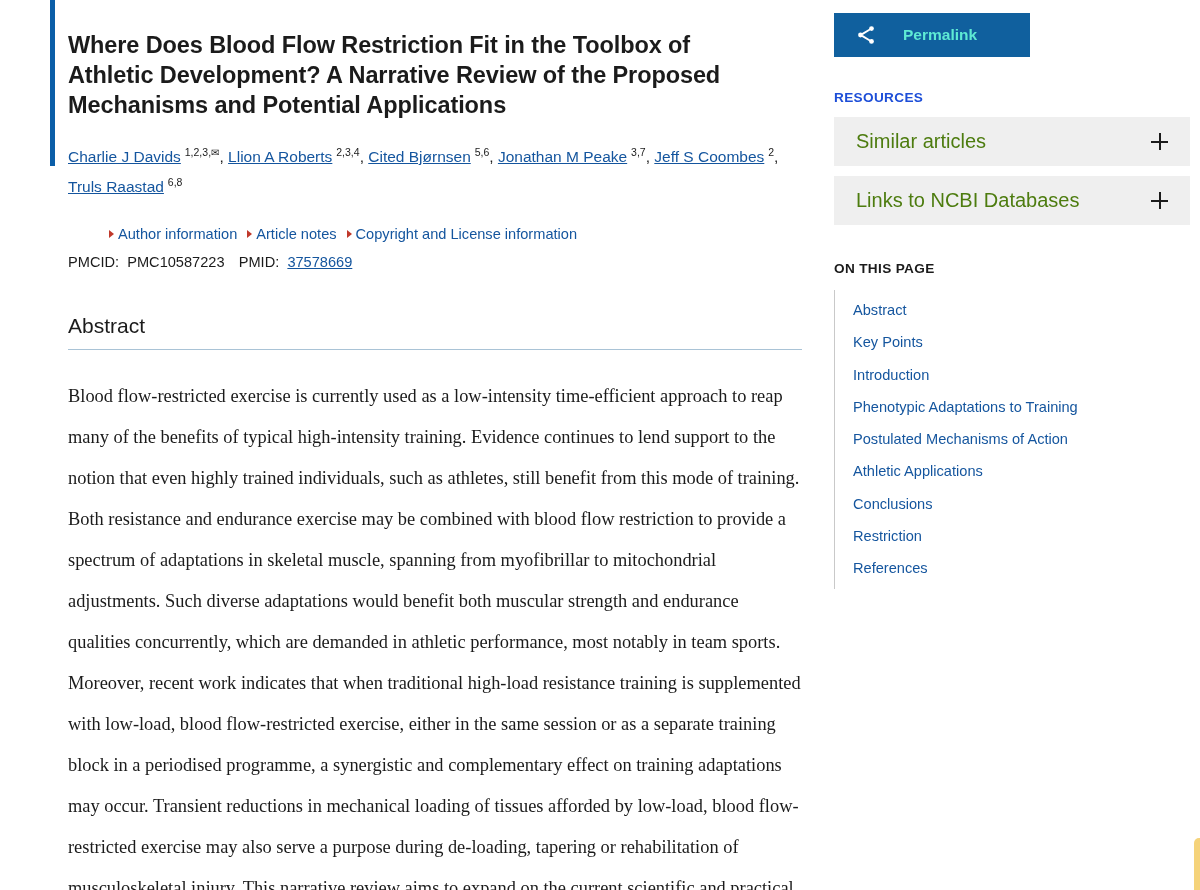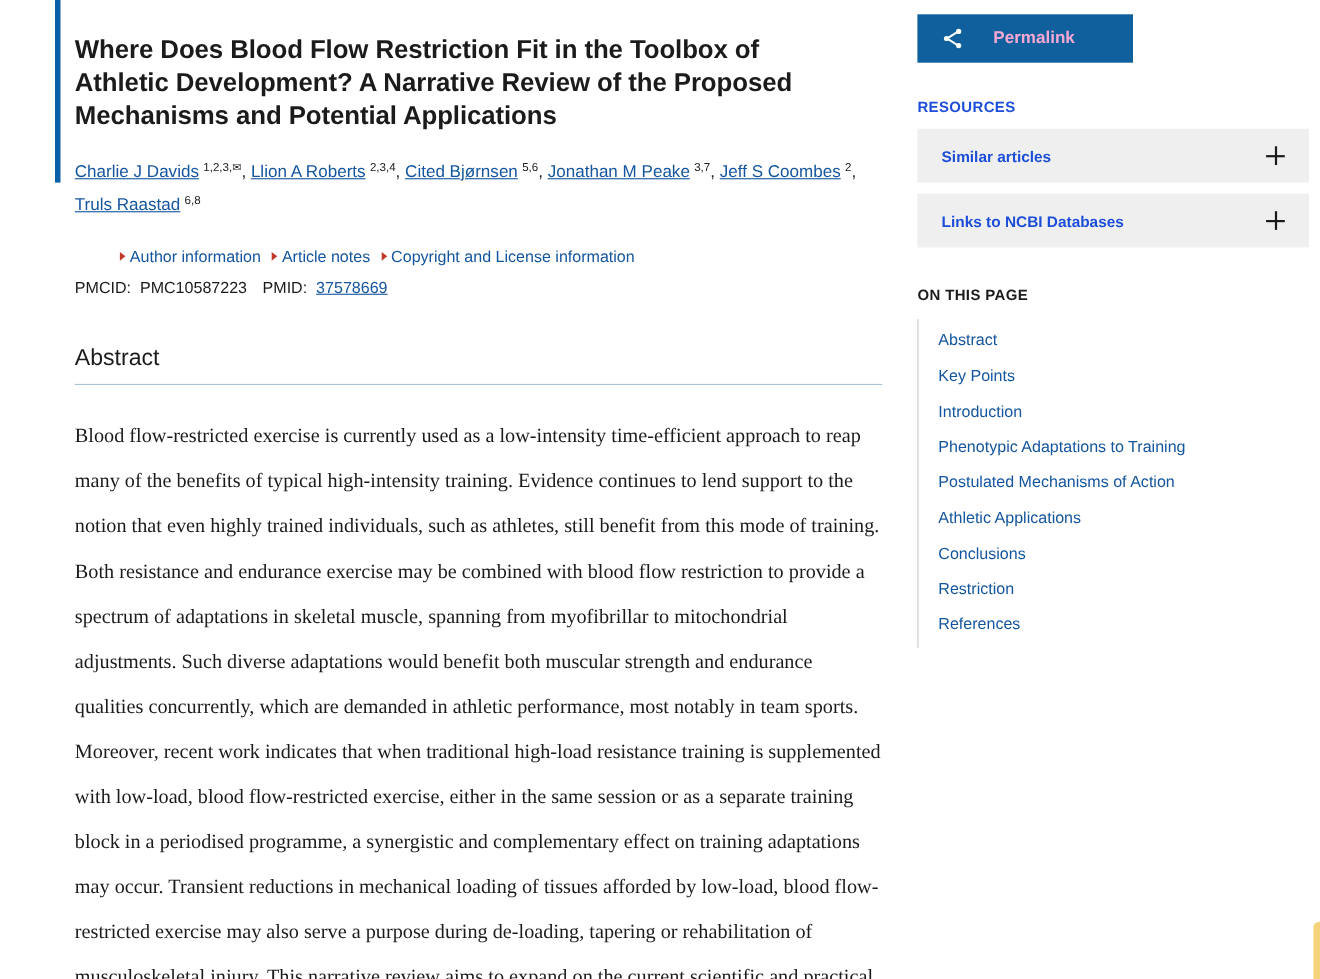--- a/index.html
+++ b/index.html
@@ -126,21 +126,21 @@
   }
 
   .permalink-btn {
     display: flex;
     align-items: center;
     gap: 26px;
     width: 196px;
     height: 44px;
     background: #10609e;
     border: none;
-    color: #f9a8d4;
+    color: #5eead4;
     font-family: "Liberation Sans", sans-serif;
     font-size: 15.5px;
     font-weight: 700;
     padding: 0 18px 0 21px;
     margin-top: 13px;
     cursor: pointer;
   }
   .permalink-btn svg { display: block; flex: none; }
 
   .side-label {
@@ -157,23 +157,23 @@
     align-items: center;
     justify-content: space-between;
     background: #efefef;
     height: 49px;
     padding: 0 22px 0 22px;
     margin-bottom: 10px;
     width: 356px;
     cursor: pointer;
   }
   .acc-title {
-    font-size: 14px;
-    font-weight: 700;
-    color: #1d4ed8;
+    font-size: 20px;
+    font-weight: 400;
+    color: #4d7c0f;
   }
   .plus {
     position: relative;
     width: 17px; height: 17px;
     flex: none;
   }
   .plus::before, .plus::after {
     content: "";
     position: absolute;
     background: #1b1b1b;

